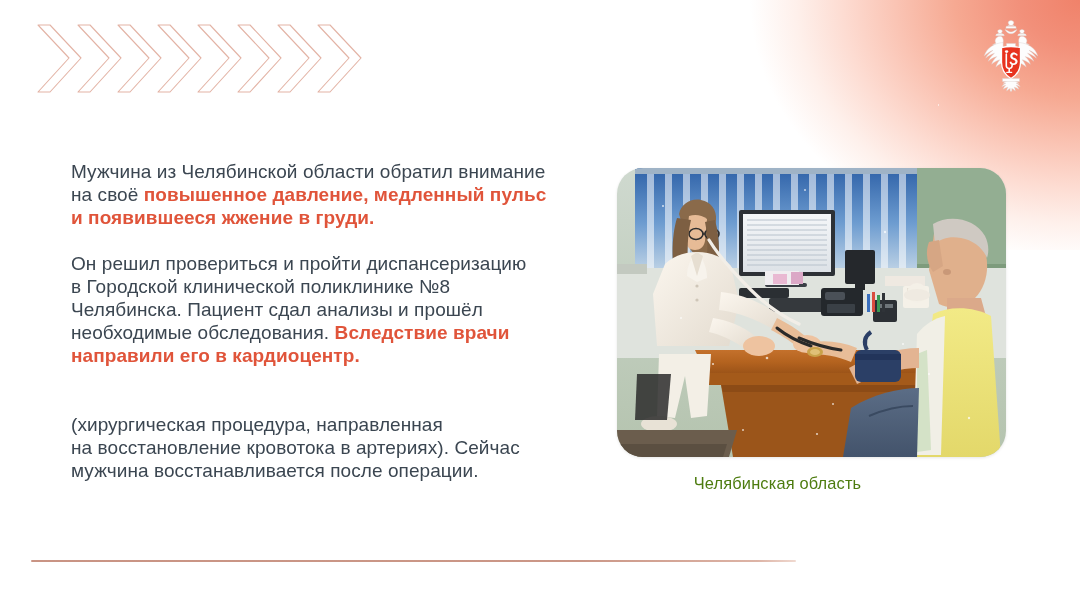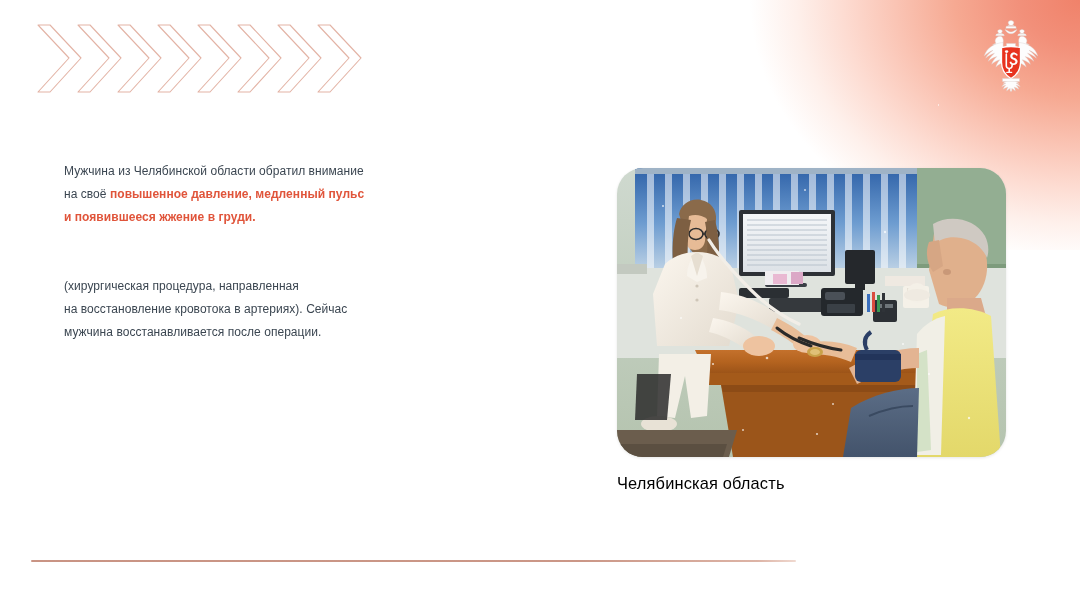--- a/index.html
+++ b/index.html
@@ -72,25 +72,25 @@
   .chevrons svg { display: block; width: 100%; height: 100%; }
 
   
   .text-col {
     position: absolute;
     left: 58px;
     top: 160px;
     width: 520px;
   }
   .para {
-    font-size: 12px;
+    font-size: 19px;
     line-height: 23.2px;
     color: #3b4651;
     letter-spacing: .004em;
-    margin: 0 0 22px 6px;
+    margin: 0 0 22px 13px;
     white-space: pre-line;
   }
   .para:last-child { margin-bottom: 0; }
   .para .hl {
     color: #e0543a;
     font-weight: bold;
   }
 
   
   .photo-wrap {
@@ -100,26 +100,26 @@
     width: 389px;
     height: 289px;
     border-radius: 26px;
     overflow: hidden;
     box-shadow: 0 1px 3px rgba(0,0,0,.10);
   }
   .photo-wrap svg { display: block; width: 100%; height: 100%; }
 
   .photo-caption {
     position: absolute;
-    left: 617px;
+    left: 583px;
     top: 474px;
     width: 389px;
-    text-align: left;
+    text-align: center;
     font-size: 16.4px;
-    color: #000000;
+    color: #4d7c0f;
     letter-spacing: .01em;
   }
 
   
   .bottom-rule {
     position: absolute;
     left: 31px;
     top: 560px;
     width: 765px;
     height: 2px;
@@ -185,20 +185,25 @@
         <path d="M2 3 L33 36 L2 70 L14 70 L45 36 L14 3 Z" transform="translate(240,0)"></path>
         <path d="M2 3 L33 36 L2 70 L14 70 L45 36 L14 3 Z" transform="translate(280,0)"></path>
       </g>
     </svg>
   </div>
 
   <div class="text-col">
     <p class="para"><span>Мужчина из Челябинской области обратил внимание
 на своё </span><span class="hl">повышенное давление, медленный пульс
 и появившееся жжение в груди.</span></p>
+    <p class="para"><span>Он решил провериться и пройти диспансеризацию
+в Городской клинической поликлинике №8
+Челябинска. Пациент сдал анализы и прошёл
+необходимые обследования. </span><span class="hl">Вследствие врачи
+направили его в кардиоцентр.</span></p>
     <p class="para"><span>
 (хирургическая процедура, направленная
 на восстановление кровотока в артериях). Сейчас
 мужчина восстанавливается после операции.</span></p>
   </div>
 
   <div class="photo-wrap">
     <svg viewBox="0 0 389 289" xmlns="http://www.w3.org/2000/svg" preserveAspectRatio="xMidYMid slice">
       <defs>
         <linearGradient id="blindG" x1="0" y1="0" x2="0" y2="1">

